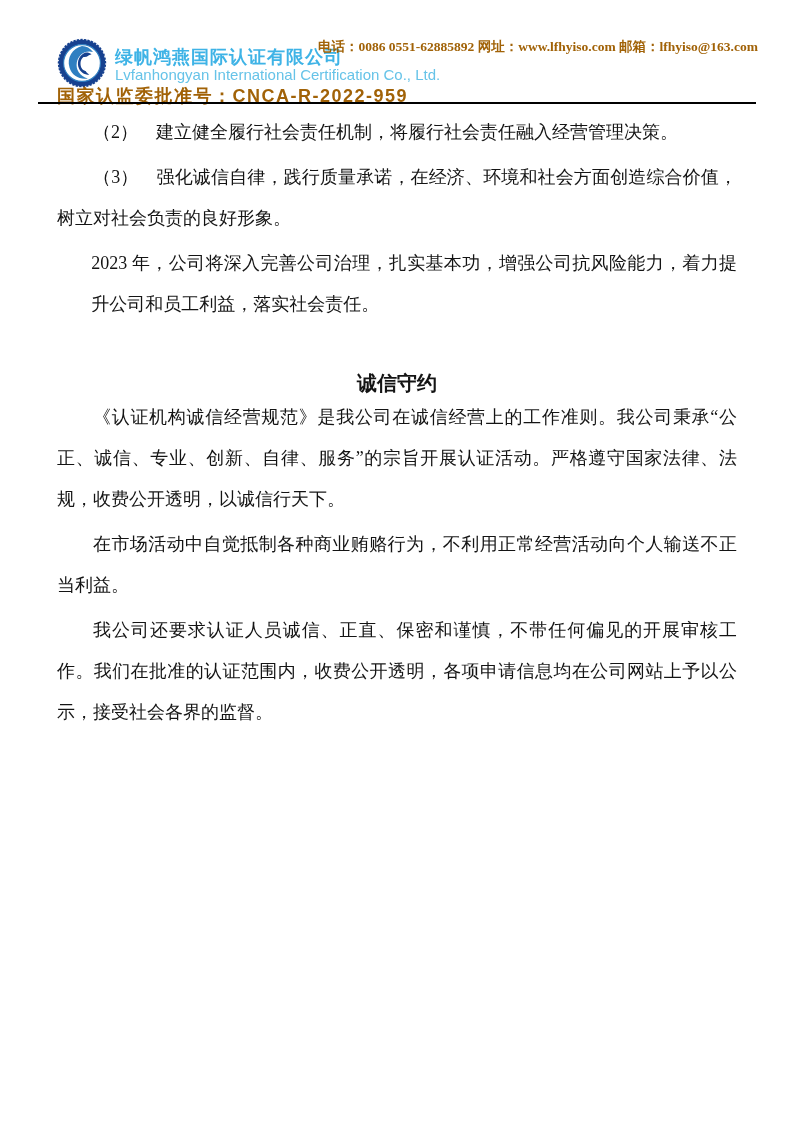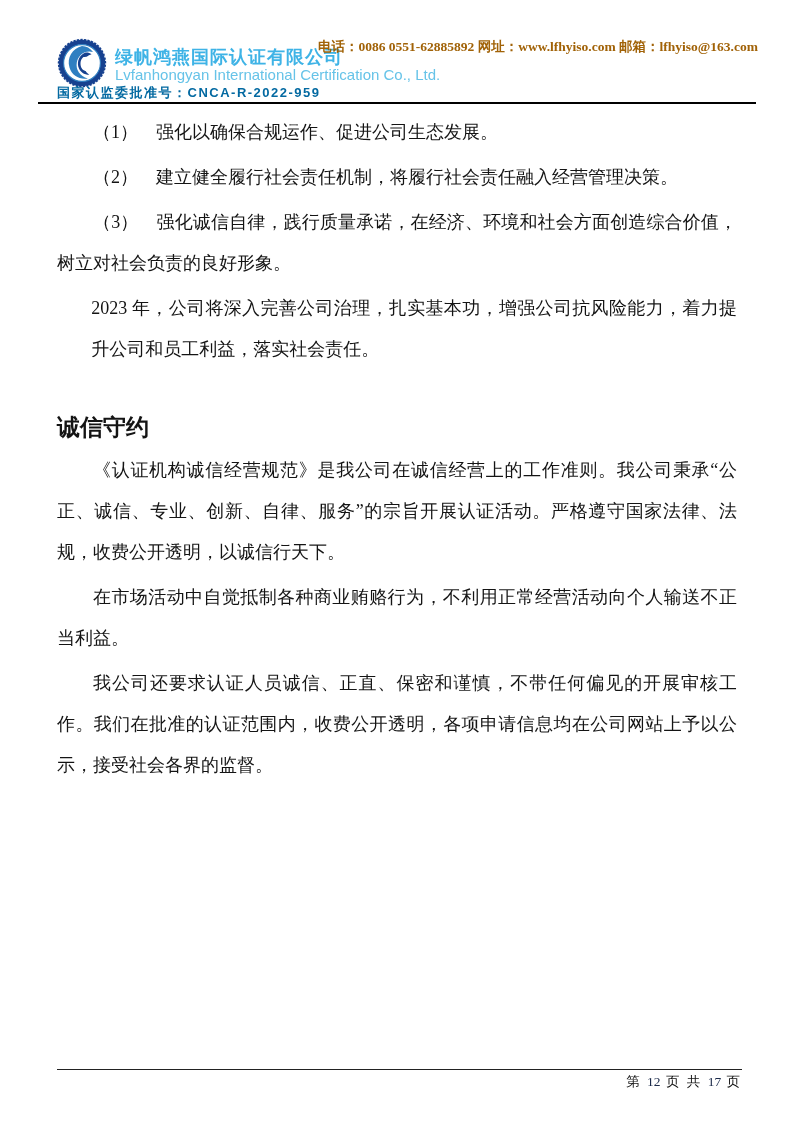--- a/index.html
+++ b/index.html
@@ -60,24 +60,24 @@
     font-size: 15px;
     color: #66c3e8;
     line-height: 14px;
     white-space: nowrap;
   }
   .approval {
     position: absolute;
     left: 57px;
     top: 84px;
     font-family: "Liberation Sans", "DejaVu Sans", sans-serif;
-    font-size: 13px;
+    font-size: 18px;
     font-weight: bold;
     letter-spacing: 1.5px;
-    color: #0369a1;
+    color: #a16207;
     white-space: nowrap;
   }
   .contact-block {
     position: absolute;
     right: 36px;
     top: 36px;
     text-align: left;
     color: #a16207;
     font-weight: bold;
     font-size: 13.5px;
@@ -90,26 +90,25 @@
     padding: 8px 57px 0 57px;
     font-size: 18px;
     line-height: 41px;
     text-align: justify;
     color: #141414;
   }
   .doc-body p { margin-bottom: 4px; }
   .list-item { text-indent: 2em; }
   .indented-para { margin-left: 1.9em; }
   .section-heading {
-    font-size: 23px;
+    font-size: 20px;
     font-weight: bold;
     margin-top: 44px;
-    margin-bottom: 8px;
     line-height: 28px;
-    text-align: left;
+    text-align: center;
   }
   .para { text-indent: 2em; }
 
   
   .footer {
     position: absolute;
     left: 57px;
     right: 52px;
     top: 1069px;
     border-top: 1.5px solid #222222;
@@ -152,31 +151,27 @@
 
     <div class="contact-block">
       <div>电话：0086 0551-62885892 网址：www.lfhyiso.com 邮箱：lfhyiso@163.com</div>
     </div>
 
     <div class="header-rule"></div>
   </div>
 
   <div class="doc-body">
 
-    <p class="list-item">（1）　强化以确保合规运作、促进公司生态发展。</p>
     <p class="list-item">（2）　建立健全履行社会责任机制，将履行社会责任融入经营管理决策。</p>
     <p class="list-item">（3）　强化诚信自律，践行质量承诺，在经济、环境和社会方面创造综合价值，树立对社会负责的良好形象。</p>
 
     <p class="indented-para">2023 年，公司将深入完善公司治理，扎实基本功，增强公司抗风险能力，着力提升公司和员工利益，落实社会责任。</p>
 
     <h2 class="section-heading">诚信守约</h2>
 
     <p class="para">《认证机构诚信经营规范》是我公司在诚信经营上的工作准则。我公司秉承“公正、诚信、专业、创新、自律、服务”的宗旨开展认证活动。严格遵守国家法律、法规，收费公开透明，以诚信行天下。</p>
     <p class="para">在市场活动中自觉抵制各种商业贿赂行为，不利用正常经营活动向个人输送不正当利益。</p>
     <p class="para">我公司还要求认证人员诚信、正直、保密和谨慎，不带任何偏见的开展审核工作。我们在批准的认证范围内，收费公开透明，各项申请信息均在公司网站上予以公示，接受社会各界的监督。</p>
 
   </div>
 
-  <div class="footer">
-    <span>第 </span><span class="num">12</span><span> 页 共 </span><span class="num">17</span><span> 页</span>
-  </div>
 
 </div>
 
 </body></html>

